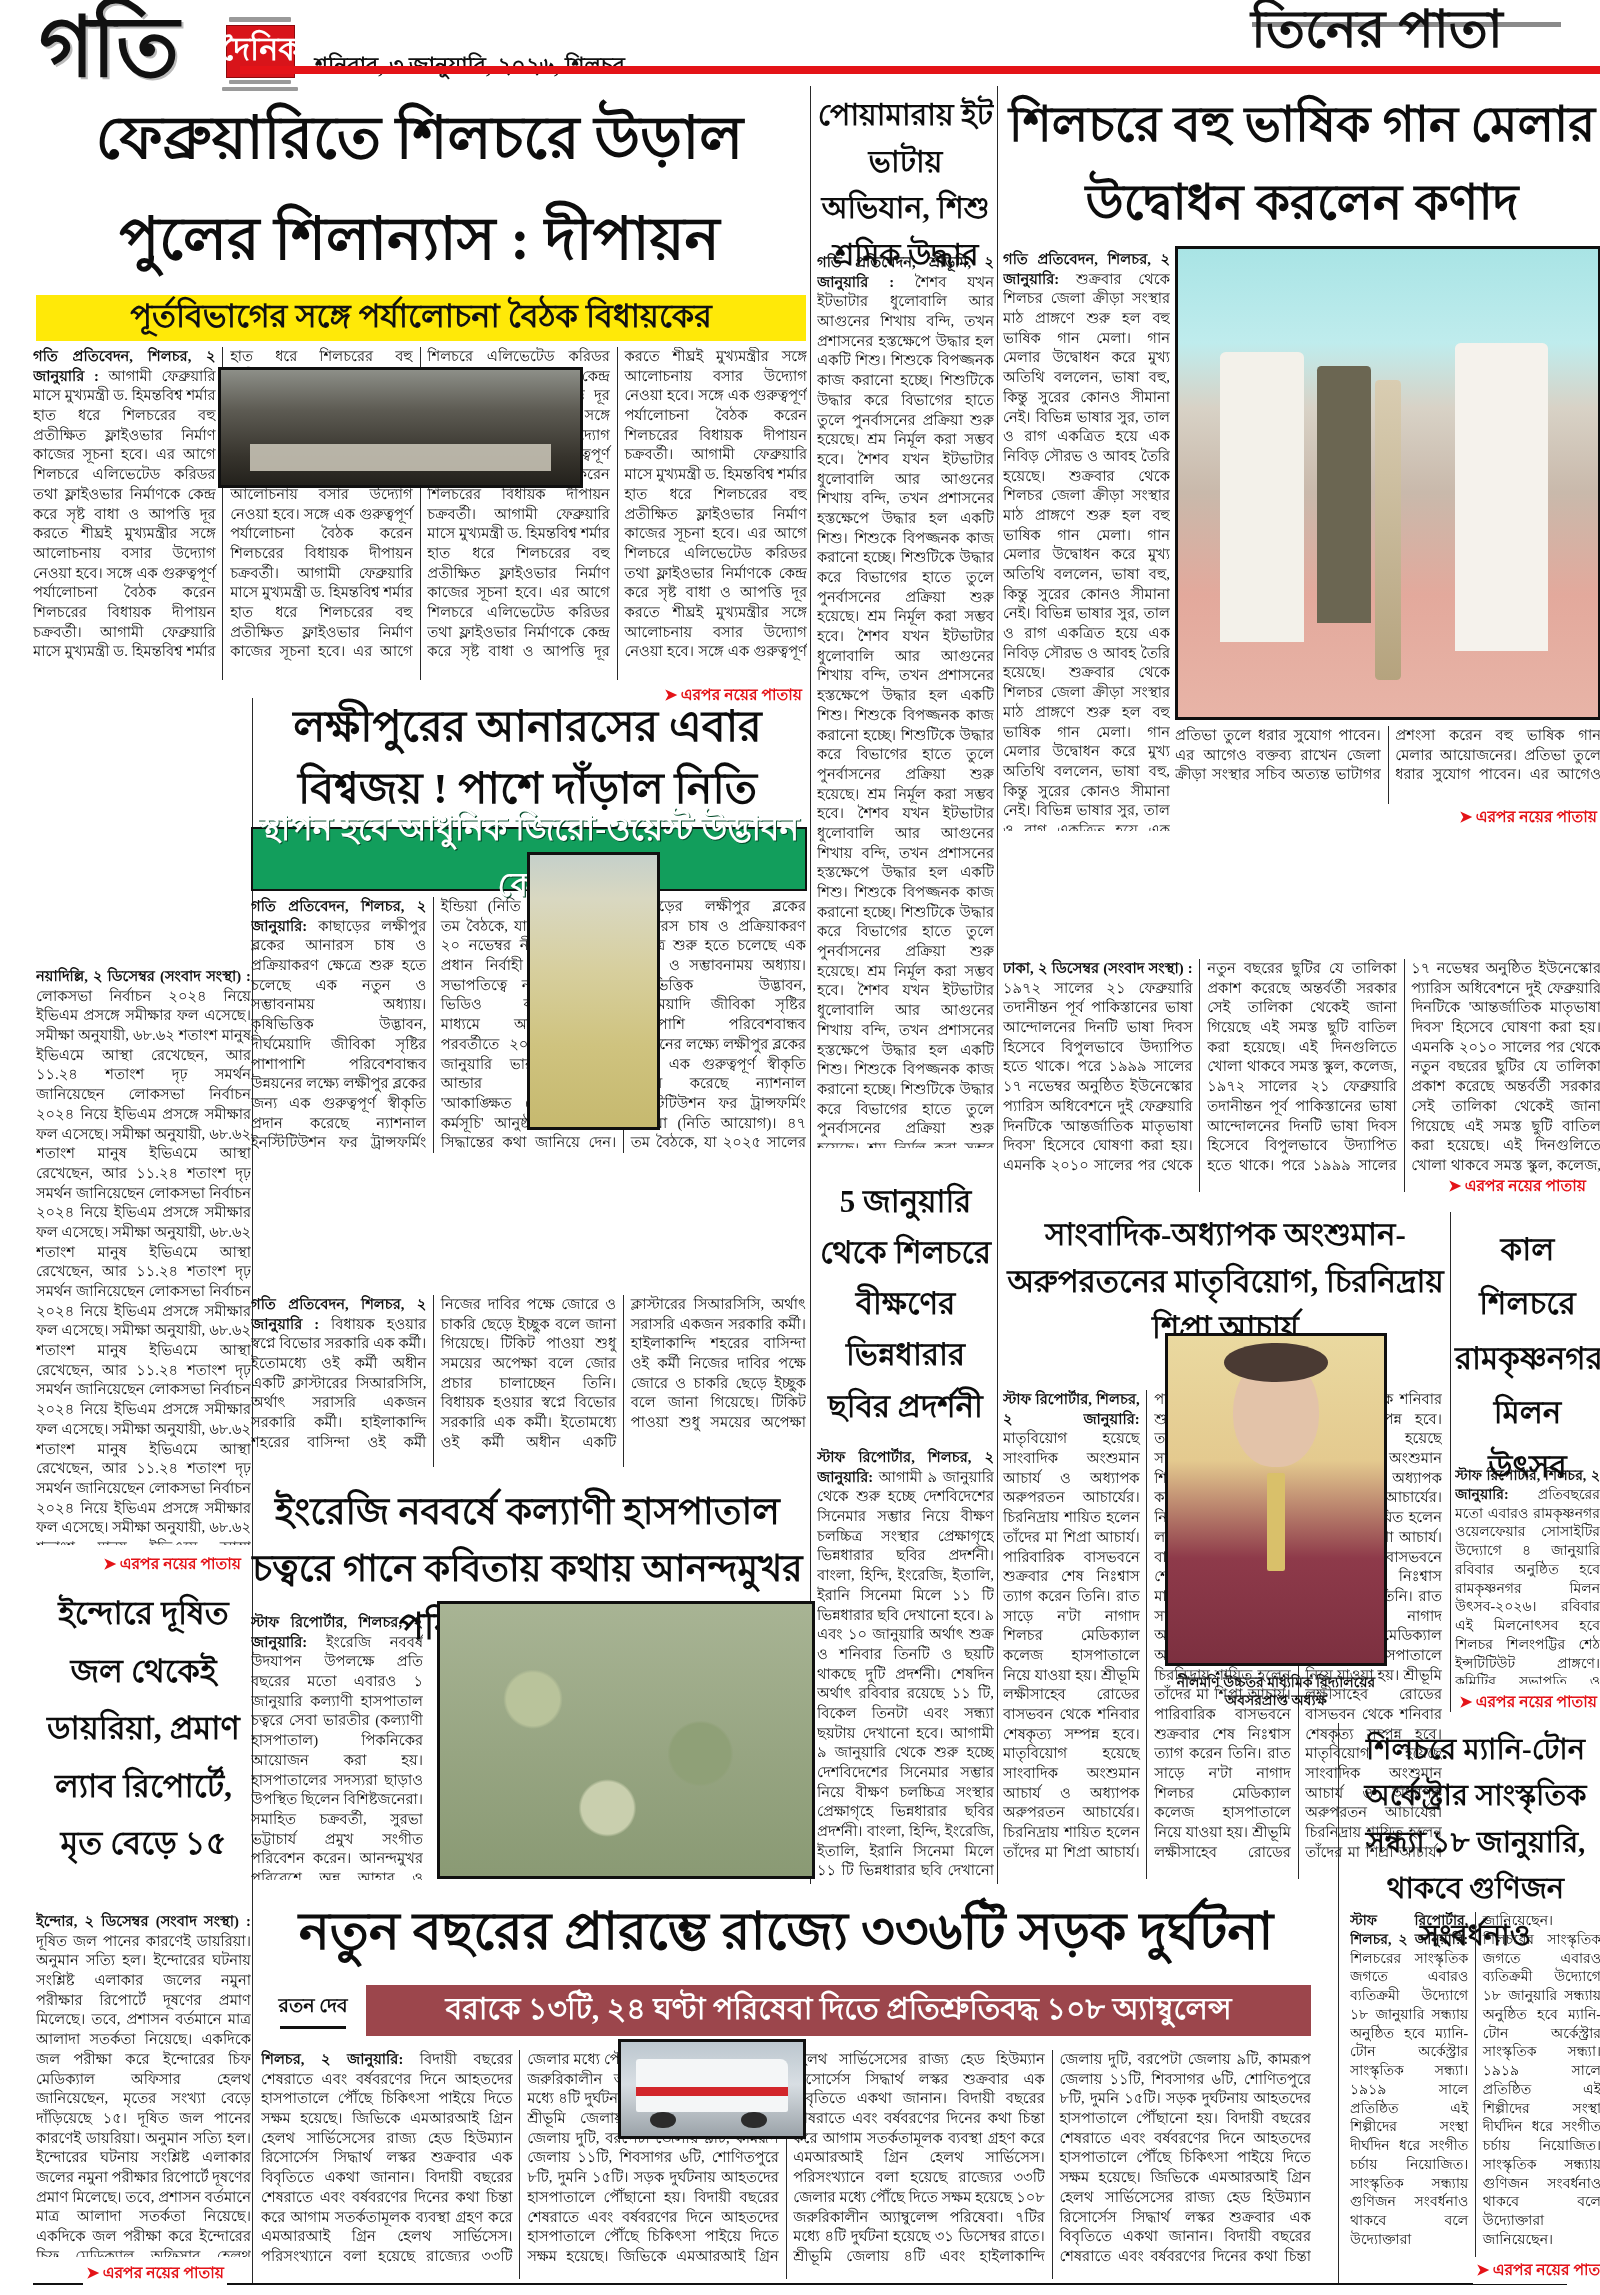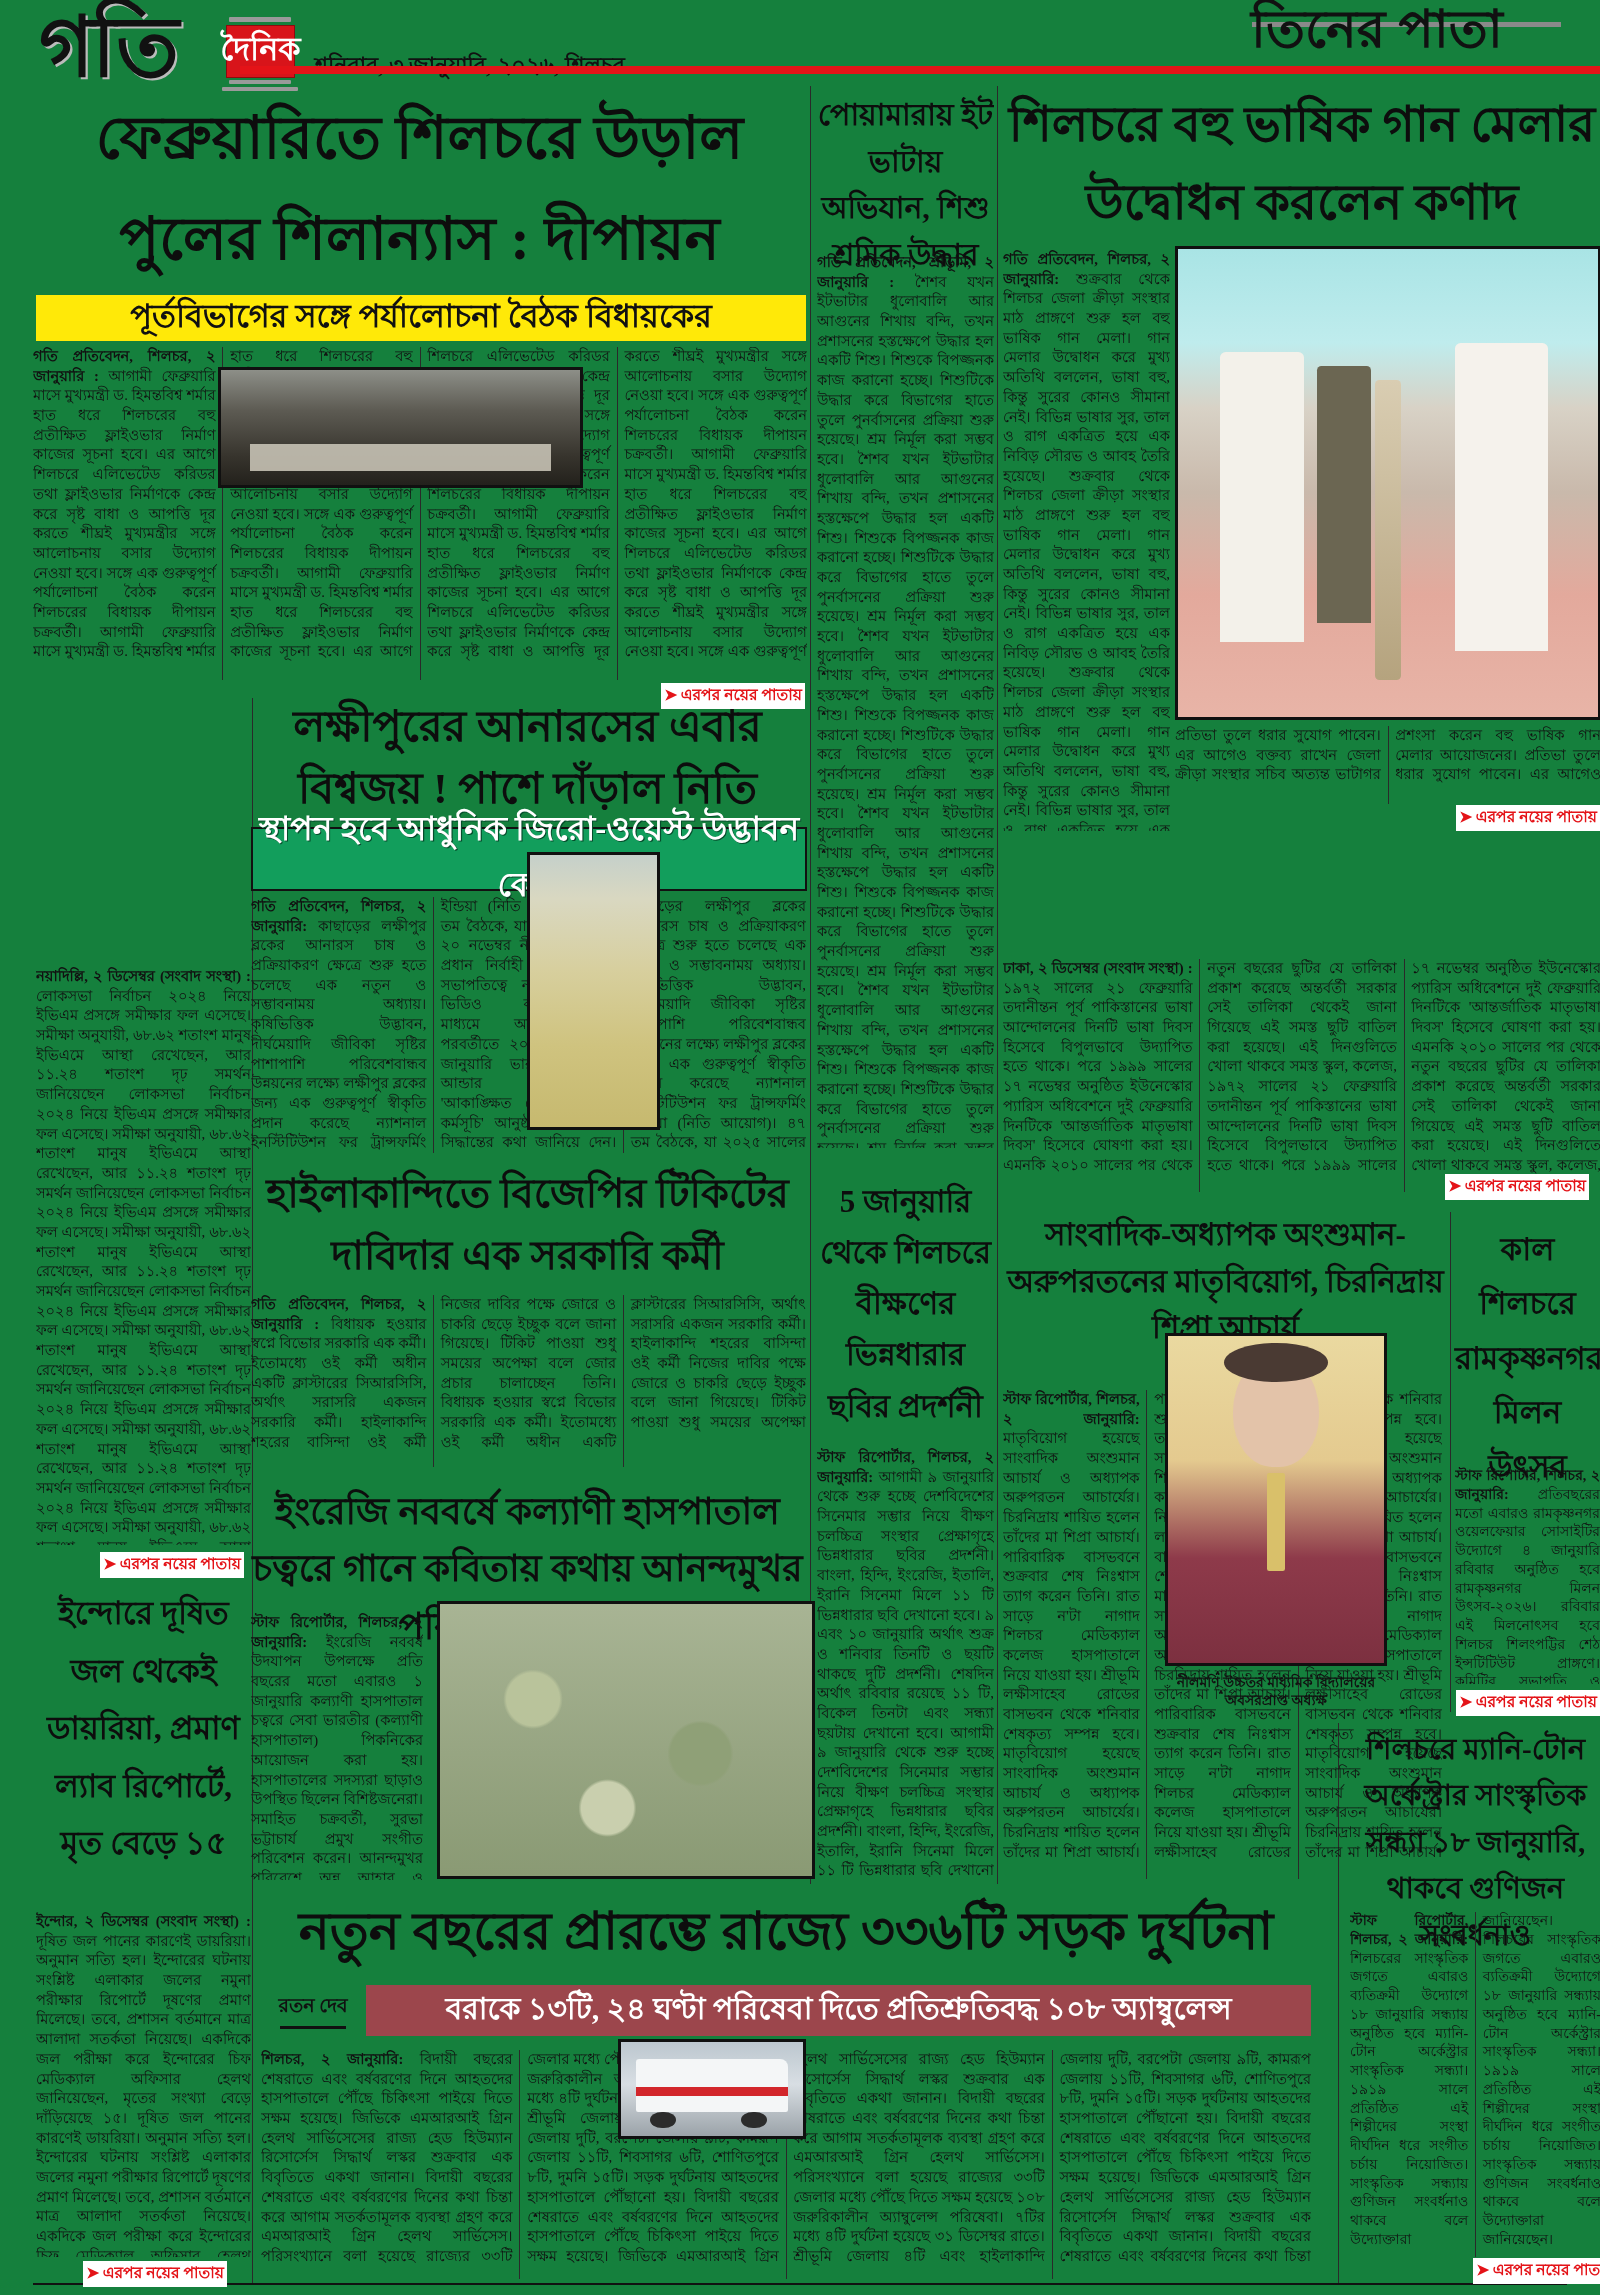--- a/index.html
+++ b/index.html
@@ -1,16 +1,16 @@
 <!DOCTYPE html>
 <html style="font-size:9px"><head>
 <meta charset="utf-8">
 <style>
   html,body{margin:0;padding:0;background:#e9e9e9;}
-  #page{position:relative;width:1601px;height:2295px;background:#15803d;
+  #page{position:relative;width:1601px;height:2295px;background:#ffffff;
         font-family:"Liberation Serif","DejaVu Serif",serif;color:#111;overflow:hidden;}
   .abs{position:absolute;}
   
   .logo{font-size:84px;font-weight:900;letter-spacing:-2.2px;line-height:1;text-shadow:2.2px 2.2px 0 #bbb;}
   .dailybox{background:#d8141a;border:1.7px solid #8d0b0e;color:#fff;display:flex;align-items:center;justify-content:center;
             font-weight:900;font-size:32px;}
   .tinybar{background:#9a9a9a;border-radius:1.1px;}
   .dateline{font-size:22px;font-weight:700;}
   .pagelabel{font-size:52px;font-weight:900;line-height:1;}
   .redrule{background:#e41318;}
@@ -99,21 +99,20 @@
   <div class="abs cont" style="left:1456px;top:805px;"><span class="arr">➤</span><span>এরপর নয়ের পাতায়</span></div>
 
   <div class="abs hl" style="left:249px;top:696px;width:557px;font-size:43px;line-height:1.45;">লক্ষীপুরের আনারসের এবার বিশ্বজয় ! পাশে দাঁড়াল নিতি আয়োগ</div>
   <div class="abs band green" style="left:251px;top:827px;width:552px;height:60px;font-size:33px;">স্থাপন হবে আধুনিক জিরো-ওয়েস্ট উদ্ভাবন কেন্দ্র</div>
   <div class="abs body cols3" style="left:251px;top:897px;width:555px;height:256px;">
     <b class="dl">গতি প্রতিবেদন, শিলচর, ২ জানুয়ারি:</b>
     <span>কাছাড়ের লক্ষীপুর ব্লকের আনারস চাষ ও প্রক্রিয়াকরণ ক্ষেত্রে শুরু হতে চলেছে এক নতুন ও সম্ভাবনাময় অধ্যায়। কৃষিভিত্তিক উদ্ভাবন, দীর্ঘমেয়াদি জীবিকা সৃষ্টির পাশাপাশি পরিবেশবান্ধব উন্নয়নের লক্ষ্যে লক্ষীপুর ব্লকের জন্য এক গুরুত্বপূর্ণ স্বীকৃতি প্রদান করেছে ন্যাশনাল ইনস্টিটিউশন ফর ট্রান্সফর্মিং ইন্ডিয়া (নিতি আয়োগ)। ৪৭ তম বৈঠকে, যা ২০২৫ সালের ২০ নভেম্বর নীতি আয়োগের প্রধান নির্বাহী আধিকারিকের সভাপতিত্বে নয়াদিল্লি থেকে ভিডিও কনফারেন্সিংয়ের মাধ্যমে অনুষ্ঠিত হয়। পরবর্তীতে ২০২৬ সালের ২ জানুয়ারি ভারত সরকারের আন্ডার সেক্রেটারি 'আকাঙ্ক্ষিত জেলা ও ব্লক কর্মসূচি' আনুষ্ঠানিকভাবে এই সিদ্ধান্তের কথা জানিয়ে দেন। কাছাড়ের লক্ষীপুর ব্লকের আনারস চাষ ও প্রক্রিয়াকরণ ক্ষেত্রে শুরু হতে চলেছে এক নতুন ও সম্ভাবনাময় অধ্যায়। কৃষিভিত্তিক উদ্ভাবন, দীর্ঘমেয়াদি জীবিকা সৃষ্টির পাশাপাশি পরিবেশবান্ধব উন্নয়নের লক্ষ্যে লক্ষীপুর ব্লকের জন্য এক গুরুত্বপূর্ণ স্বীকৃতি প্রদান করেছে ন্যাশনাল ইনস্টিটিউশন ফর ট্রান্সফর্মিং ইন্ডিয়া (নিতি আয়োগ)। ৪৭ তম বৈঠকে, যা ২০২৫ সালের ২০ নভেম্বর নীতি আয়োগের প্রধান নির্বাহী আধিকারিকের সভাপতিত্বে নয়াদিল্লি থেকে ভিডিও কনফারেন্সিংয়ের মাধ্যমে অনুষ্ঠিত হয়। পরবর্তীতে ২০২৬ সালের ২ জানুয়ারি ভারত সরকারের আন্ডার সেক্রেটারি 'আকাঙ্ক্ষিত জেলা ও ব্লক কর্মসূচি' আনুষ্ঠানিকভাবে এই সিদ্ধান্তের কথা জানিয়ে দেন।</span>
   </div>
   <div class="abs photo" style="left:527px;top:852px;width:133px;height:278px;background:linear-gradient(180deg,#c5d0ca 0%,#d9d8c1 16%,#d7cf9e 42%,#cfc37f 70%,#c6b96f 100%);"></div>
 
-  <div class="abs hl" style="left:249px;top:1163px;width:557px;font-size:40px;line-height:1.55;">হাইলাকান্দিতে বিজেপির টিকিটের দাবিদার এক সরকারি কর্মী</div>
   <div class="abs body cols3" style="left:251px;top:1295px;width:555px;height:172px;">
     <b class="dl">গতি প্রতিবেদন, শিলচর, ২ জানুয়ারি :</b>
     <span>বিধায়ক হওয়ার স্বপ্নে বিভোর সরকারি এক কর্মী। ইতোমধ্যে ওই কর্মী অধীন একটি ক্লাস্টারের সিআরসিসি, অর্থাৎ সরাসরি একজন সরকারি কর্মী। হাইলাকান্দি শহরের বাসিন্দা ওই কর্মী নিজের দাবির পক্ষে জোরে ও চাকরি ছেড়ে ইচ্ছুক বলে জানা গিয়েছে। টিকিট পাওয়া শুধু সময়ের অপেক্ষা বলে জোর প্রচার চালাচ্ছেন তিনি। বিধায়ক হওয়ার স্বপ্নে বিভোর সরকারি এক কর্মী। ইতোমধ্যে ওই কর্মী অধীন একটি ক্লাস্টারের সিআরসিসি, অর্থাৎ সরাসরি একজন সরকারি কর্মী। হাইলাকান্দি শহরের বাসিন্দা ওই কর্মী নিজের দাবির পক্ষে জোরে ও চাকরি ছেড়ে ইচ্ছুক বলে জানা গিয়েছে। টিকিট পাওয়া শুধু সময়ের অপেক্ষা বলে জোর প্রচার চালাচ্ছেন তিনি।</span>
   </div>
 
   <div class="abs body cols3" style="left:1003px;top:959px;width:598px;height:233px;">
     <b class="dl">ঢাকা, ২ ডিসেম্বর (সংবাদ সংস্থা) :</b>
     <span>১৯৭২ সালের ২১ ফেব্রুয়ারি তদানীন্তন পূর্ব পাকিস্তানের ভাষা আন্দোলনের দিনটি ভাষা দিবস হিসেবে বিপুলভাবে উদ্যাপিত হতে থাকে। পরে ১৯৯৯ সালের ১৭ নভেম্বর অনুষ্ঠিত ইউনেস্কোর প্যারিস অধিবেশনে দুই ফেব্রুয়ারি দিনটিকে 'আন্তর্জাতিক মাতৃভাষা দিবস' হিসেবে ঘোষণা করা হয়। এমনকি ২০১০ সালের পর থেকে নতুন বছরের ছুটির যে তালিকা প্রকাশ করেছে অন্তর্বর্তী সরকার সেই তালিকা থেকেই জানা গিয়েছে এই সমস্ত ছুটি বাতিল করা হয়েছে। এই দিনগুলিতে খোলা থাকবে সমস্ত স্কুল, কলেজ, ১৯৭২ সালের ২১ ফেব্রুয়ারি তদানীন্তন পূর্ব পাকিস্তানের ভাষা আন্দোলনের দিনটি ভাষা দিবস হিসেবে বিপুলভাবে উদ্যাপিত হতে থাকে। পরে ১৯৯৯ সালের ১৭ নভেম্বর অনুষ্ঠিত ইউনেস্কোর প্যারিস অধিবেশনে দুই ফেব্রুয়ারি দিনটিকে 'আন্তর্জাতিক মাতৃভাষা দিবস' হিসেবে ঘোষণা করা হয়। এমনকি ২০১০ সালের পর থেকে নতুন বছরের ছুটির যে তালিকা প্রকাশ করেছে অন্তর্বর্তী সরকার সেই তালিকা থেকেই জানা গিয়েছে এই সমস্ত ছুটি বাতিল করা হয়েছে। এই দিনগুলিতে খোলা থাকবে সমস্ত স্কুল, কলেজ, ১৯৭২ সালের ২১ ফেব্রুয়ারি তদানীন্তন পূর্ব পাকিস্তানের ভাষা আন্দোলনের দিনটি ভাষা দিবস হিসেবে বিপুলভাবে উদ্যাপিত হতে থাকে। পরে ১৯৯৯ সালের ১৭ নভেম্বর অনুষ্ঠিত ইউনেস্কোর প্যারিস অধিবেশনে দুই ফেব্রুয়ারি দিনটিকে 'আন্তর্জাতিক মাতৃভাষা দিবস' হিসেবে ঘোষণা করা হয়। এমনকি ২০১০ সালের পর থেকে নতুন বছরের ছুটির যে তালিকা প্রকাশ করেছে অন্তর্বর্তী সরকার সেই তালিকা থেকেই জানা গিয়েছে এই সমস্ত ছুটি বাতিল করা হয়েছে। এই দিনগুলিতে খোলা থাকবে সমস্ত স্কুল, কলেজ,</span>
   </div>
   <div class="abs cont" style="left:1445px;top:1174px;"><span class="arr">➤</span><span>এরপর নয়ের পাতায়</span></div>

